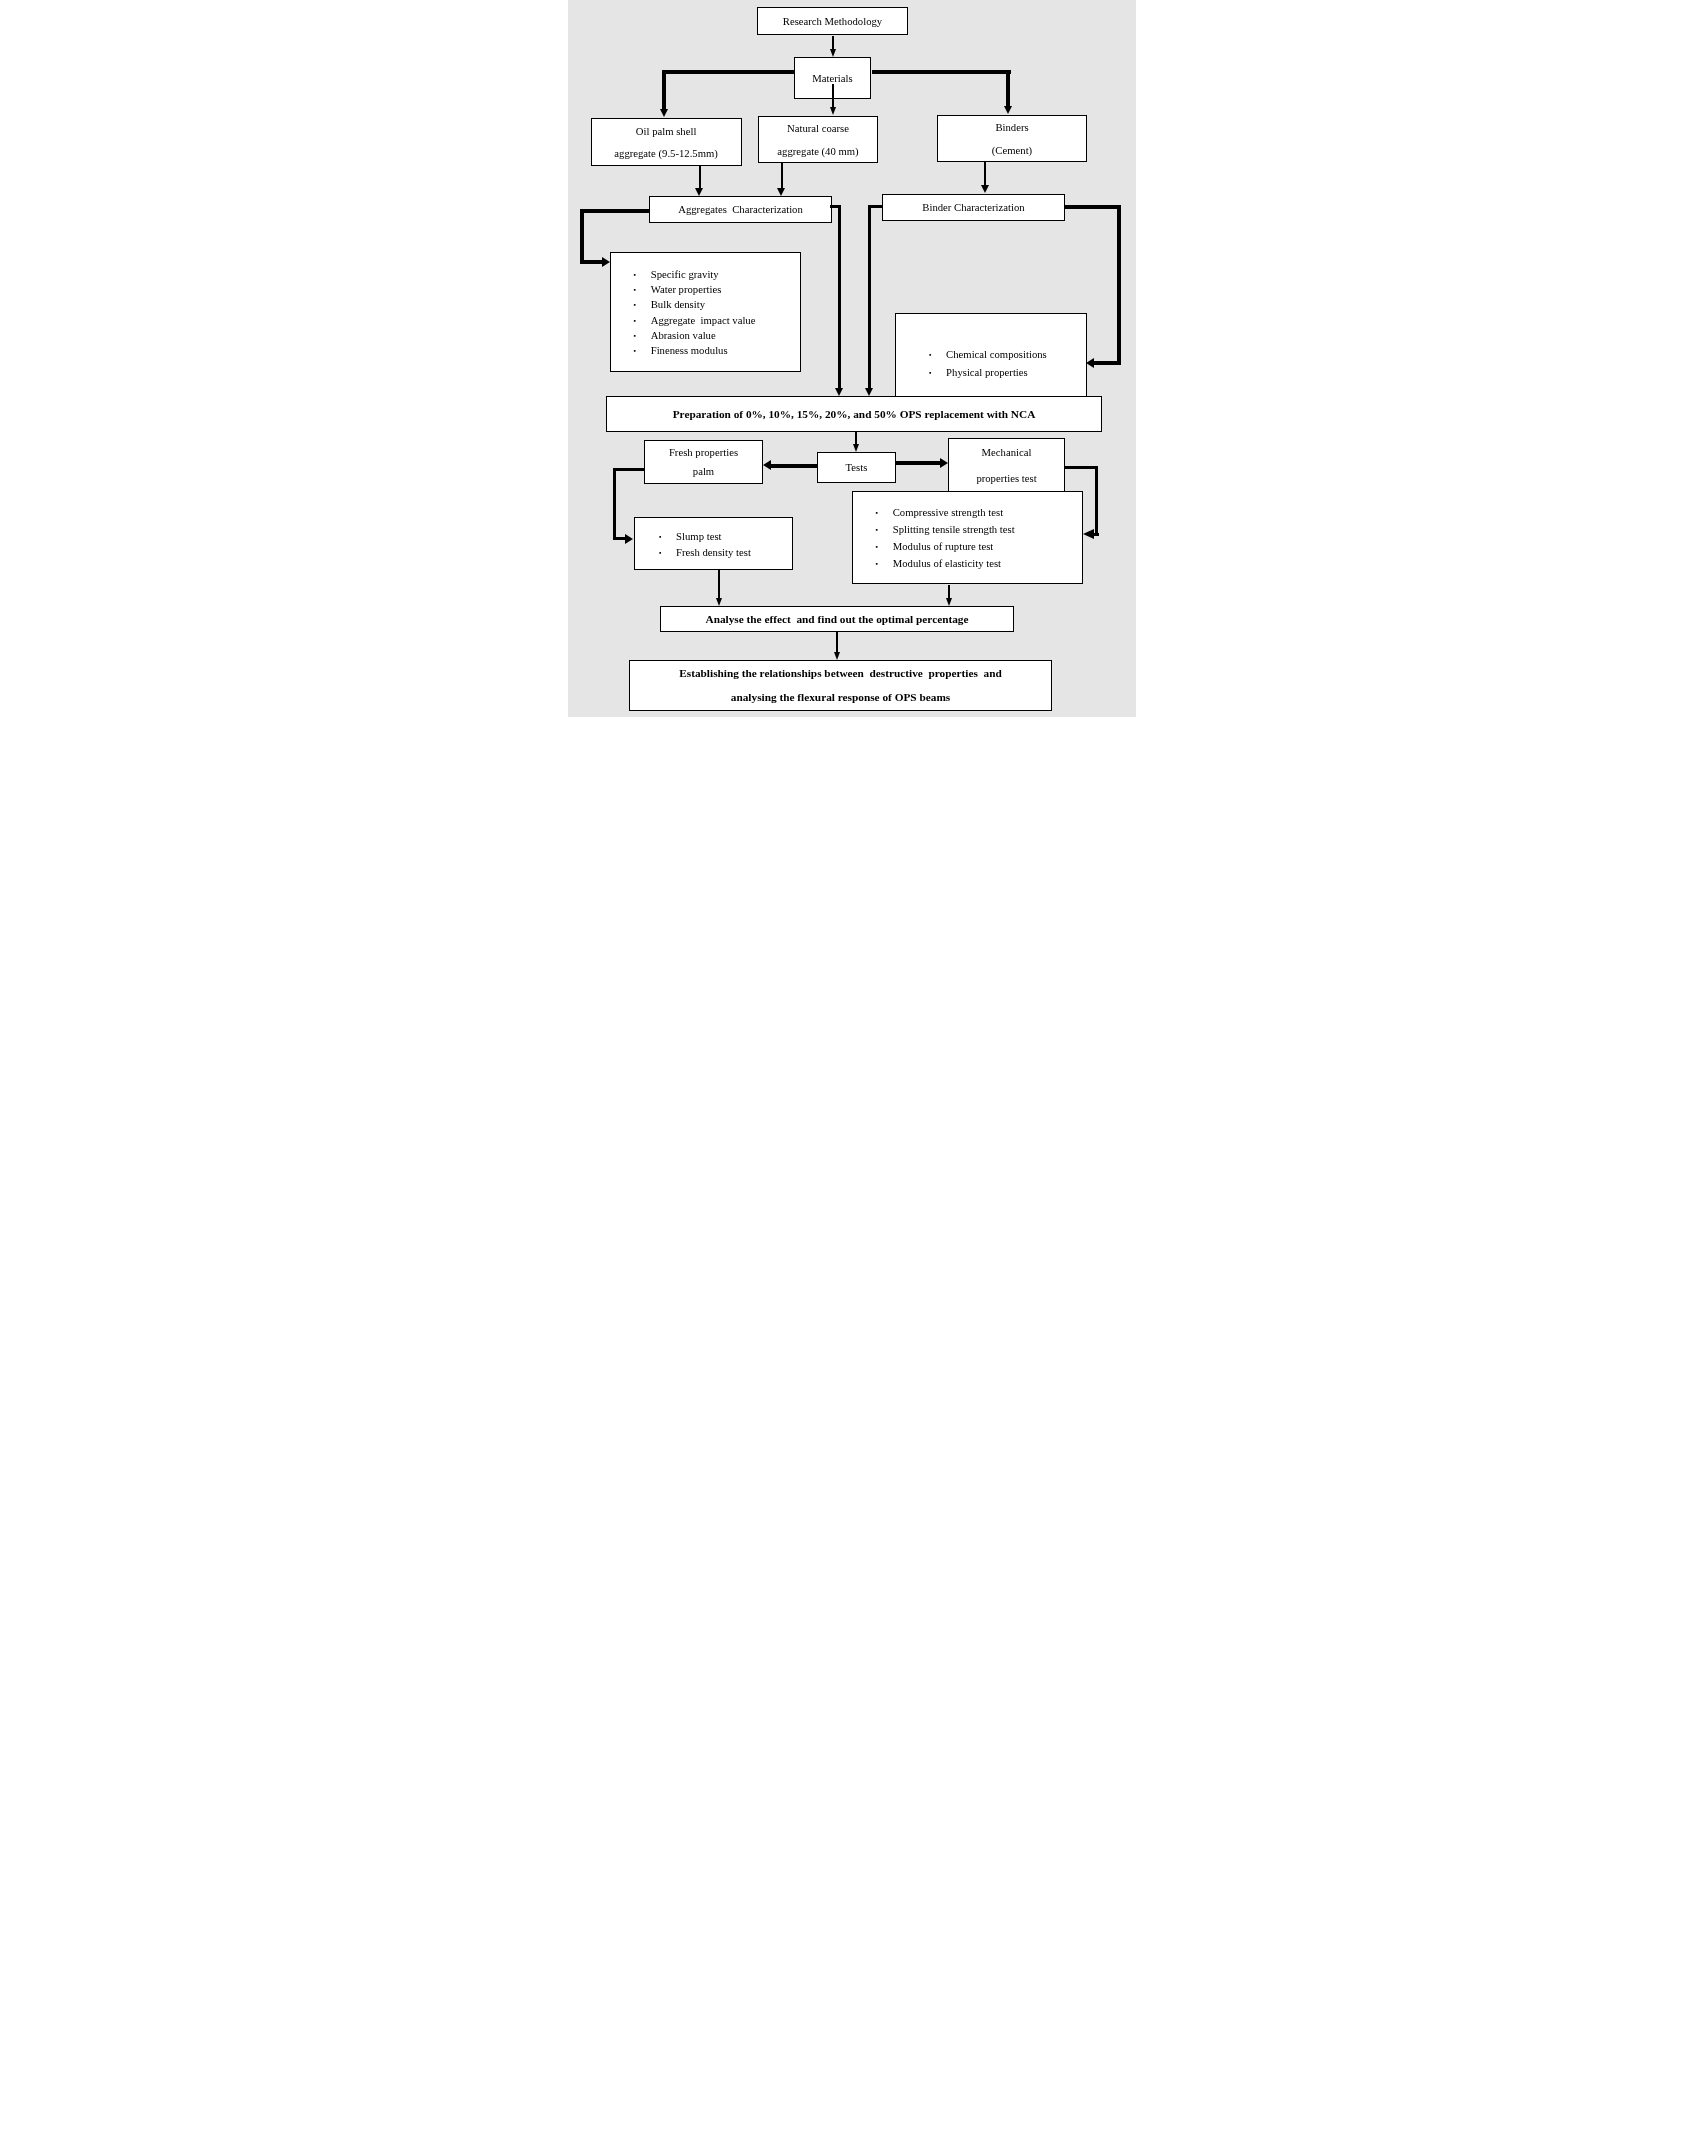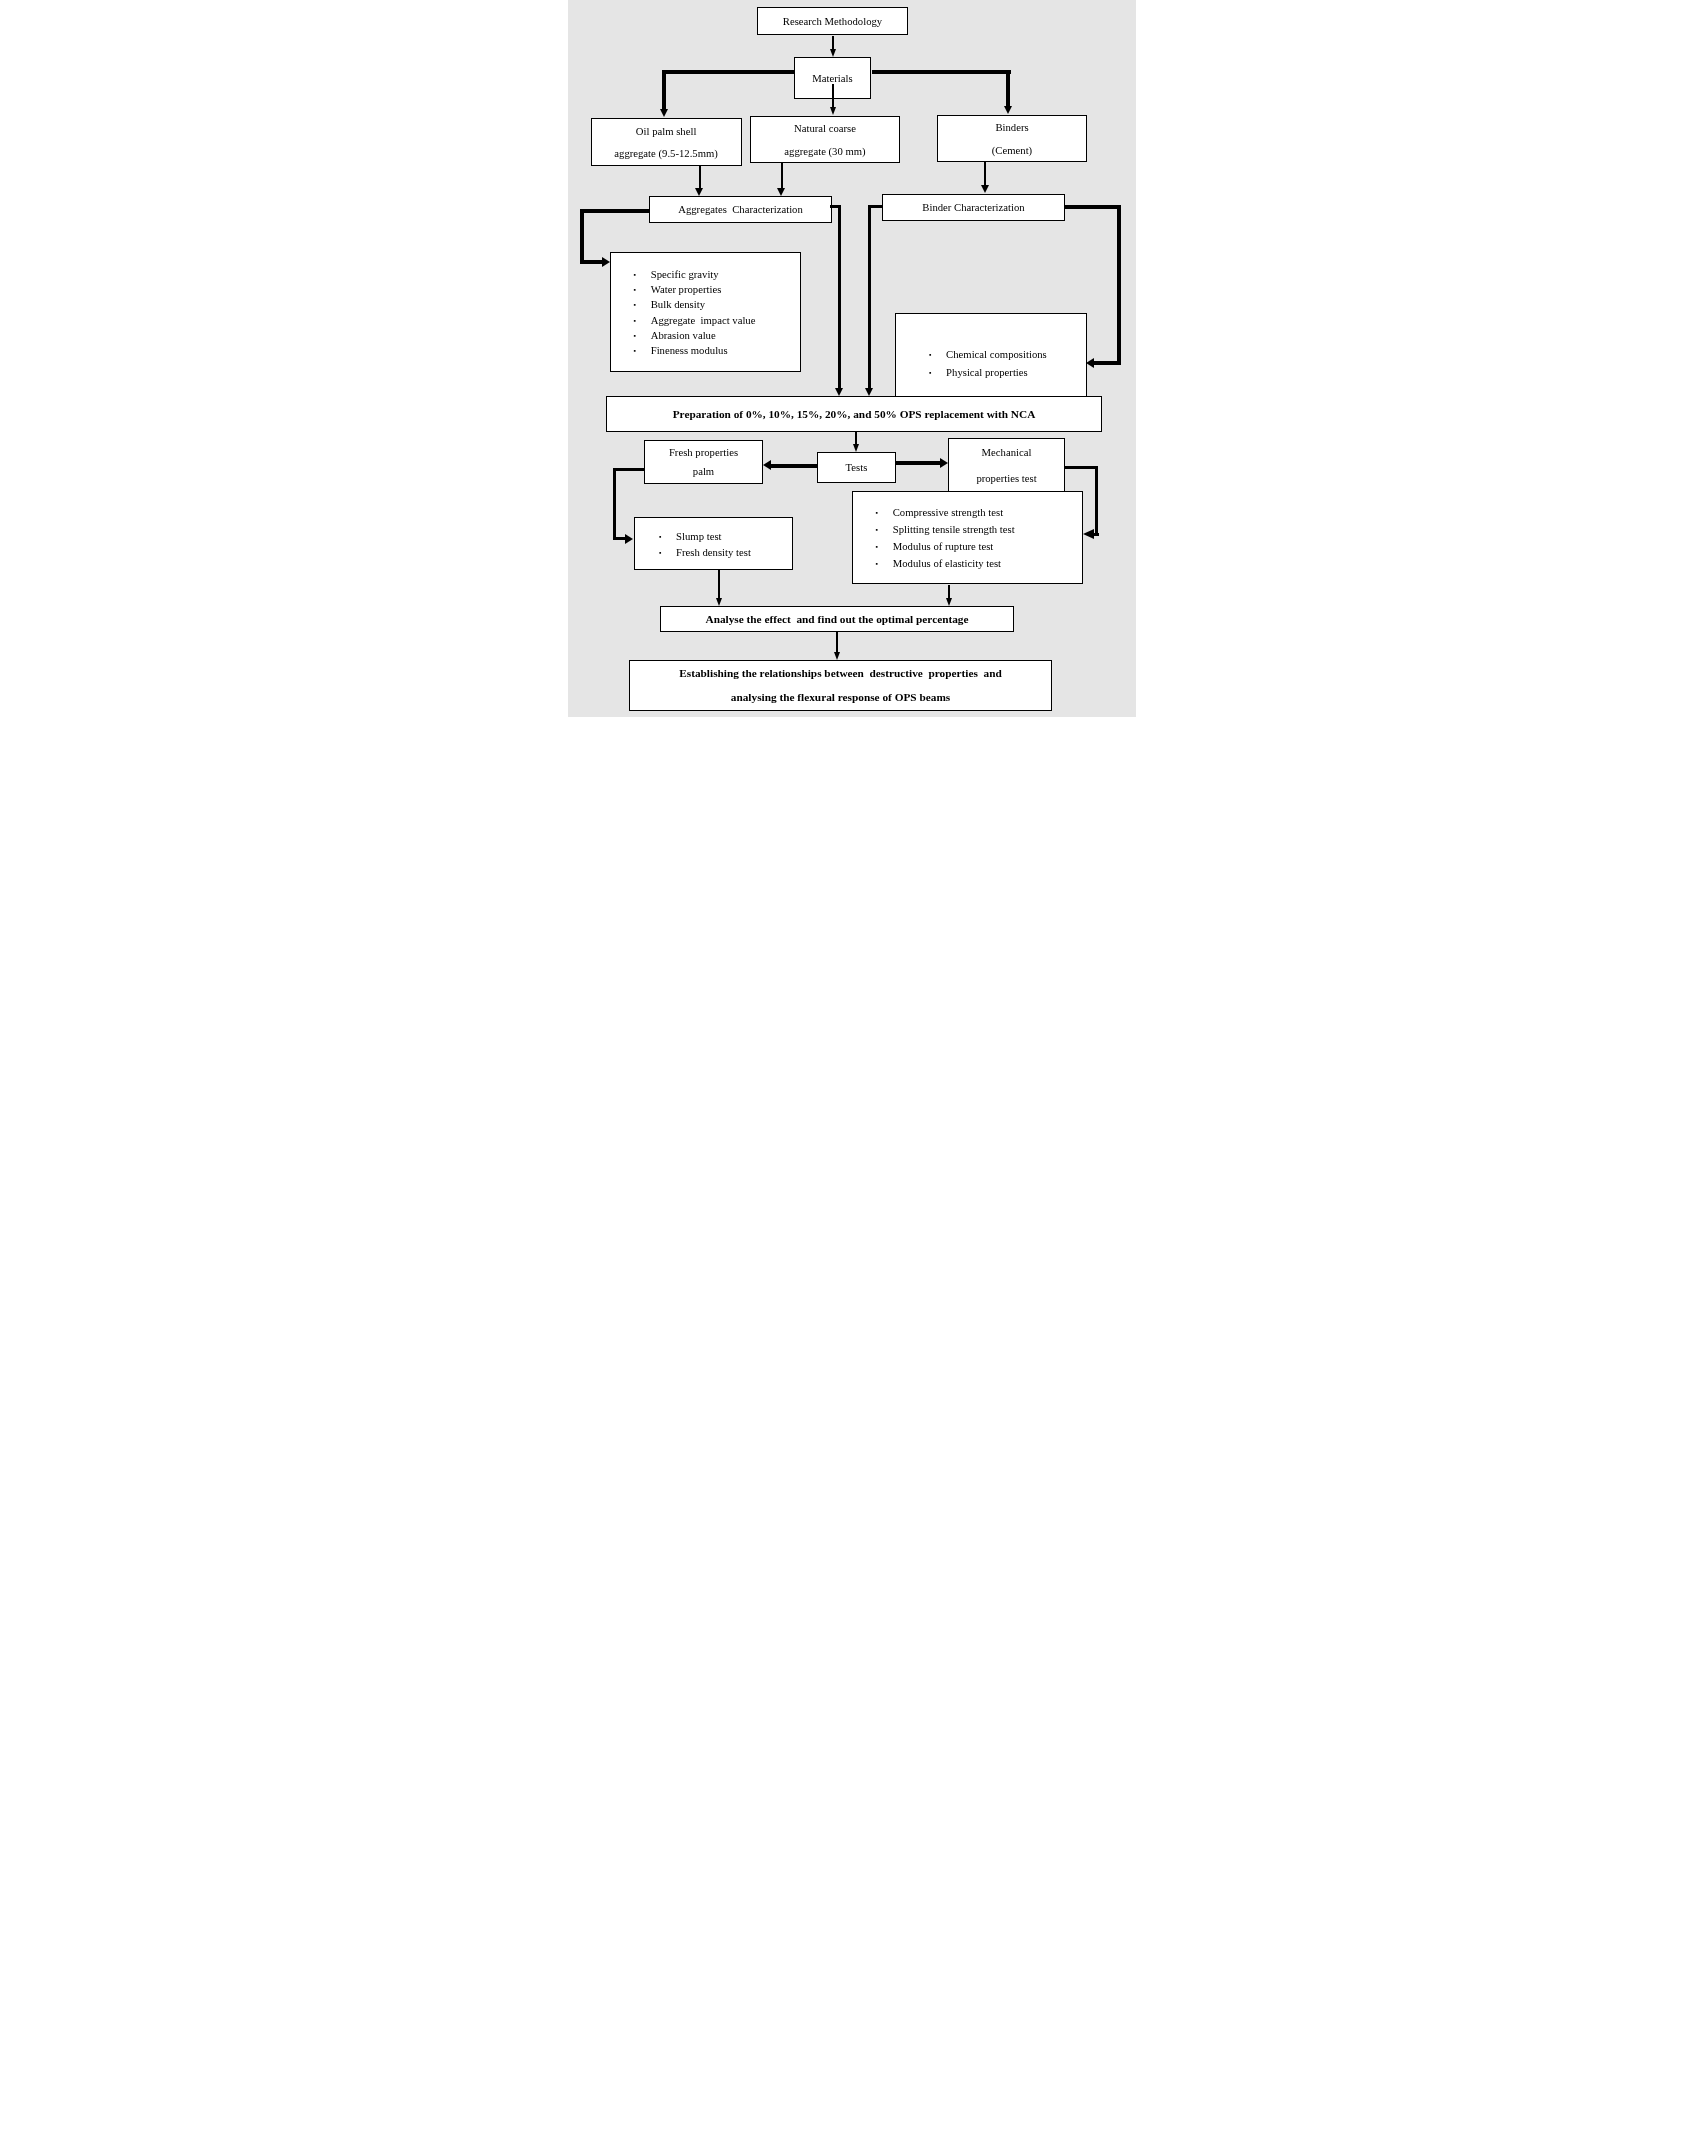--- a/index.html
+++ b/index.html
@@ -47,23 +47,23 @@
 
   <div class="box" style="left:226px;top:57px;width:77px;height:42px;">
     <span class="lbl">Materials</span>
   </div>
 
   <div class="box two-line" style="left:22.6px;top:118px;width:151px;height:48px;">
     <span class="lbl">Oil palm shell</span>
     <span class="lbl">aggregate (9.5-12.5mm)</span>
   </div>
 
-  <div class="box two-line" style="left:182px;top:116px;width:150px;height:47px;">
+  <div class="box two-line" style="left:190px;top:116px;width:120px;height:47px;">
     <span class="lbl">Natural coarse</span>
-    <span class="lbl">aggregate (30 mm)</span>
+    <span class="lbl">aggregate (40 mm)</span>
   </div>
 
   <div class="box two-line" style="left:369px;top:115px;width:150px;height:47px;">
     <span class="lbl">Binders</span>
     <span class="lbl">(Cement)</span>
   </div>
 
   <div class="box" style="left:81px;top:196px;width:183px;height:26.6px;">
     <span class="lbl">Aggregates  Characterization</span>
   </div>

